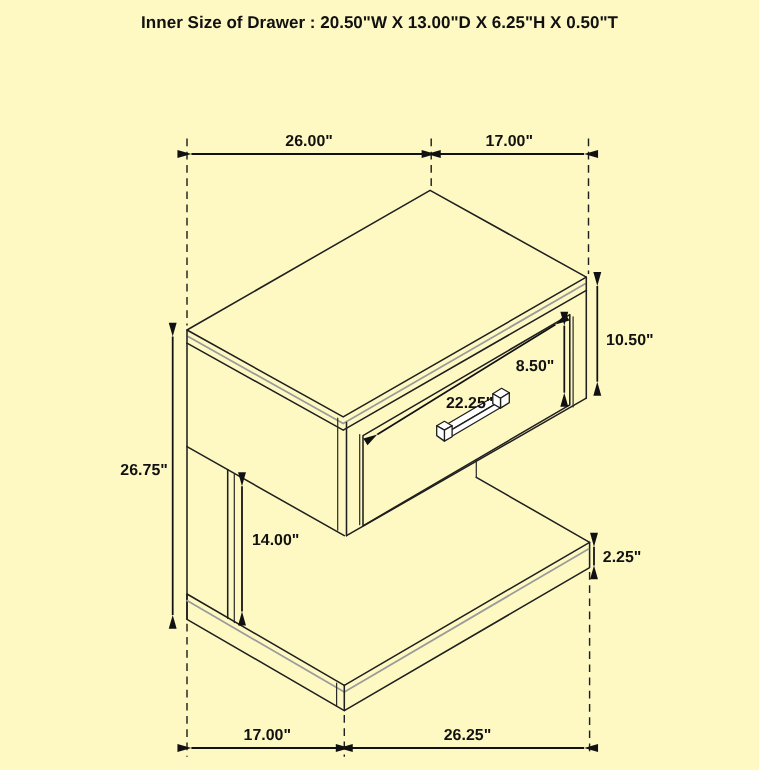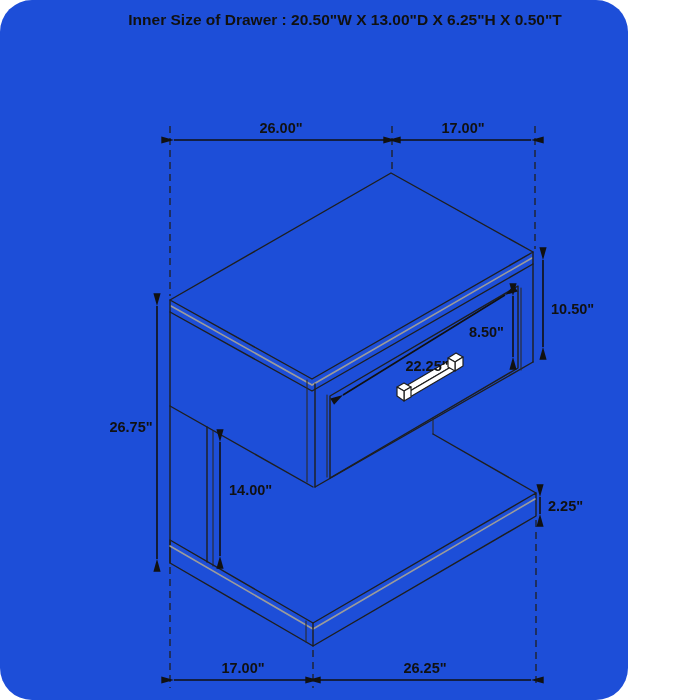--- a/index.html
+++ b/index.html
@@ -3,25 +3,24 @@
 <meta charset="utf-8">
 <style>
   html, body {
     margin: 0;
     padding: 0;
     background: #ffffff;
     font-family: "Liberation Sans", sans-serif;
   }
   .canvas {
     position: relative;
-    width: 628px;
+    width: 690px;
     height: 700px;
-    background: #1d4ed8;
+    background: #fef9c3;
     overflow: hidden;
-    border-radius: 32px;
   }
   svg { display: block; }
   .edge {
     fill: none;
     stroke: #1f1f1f;
     stroke-width: 1.4;
     stroke-linecap: round;
     stroke-linejoin: round;
   }
   .edge-thin {

